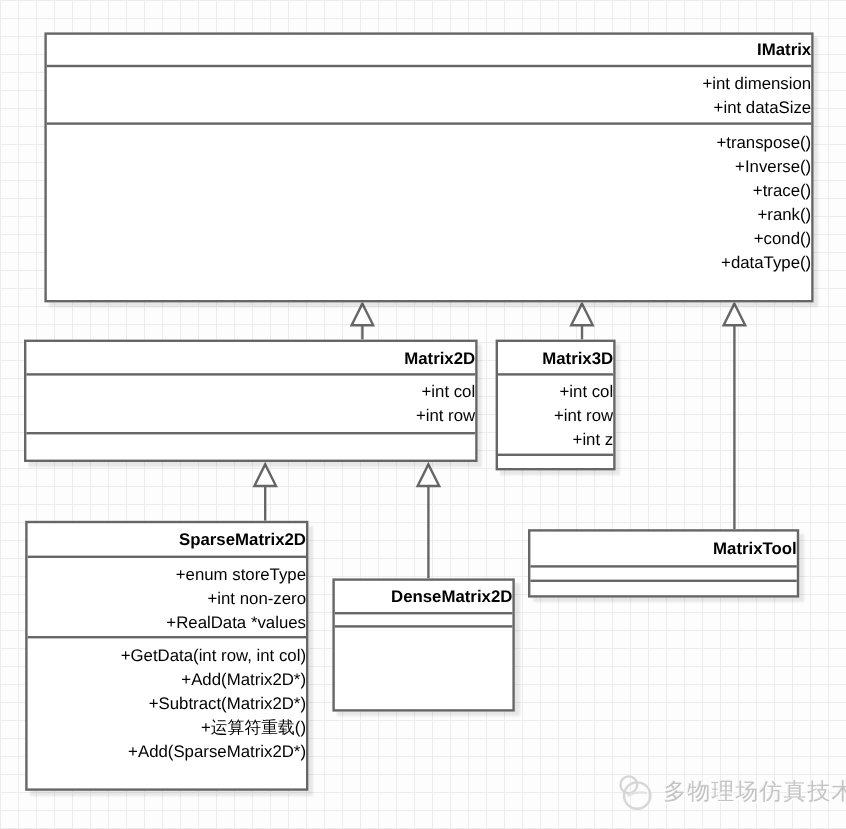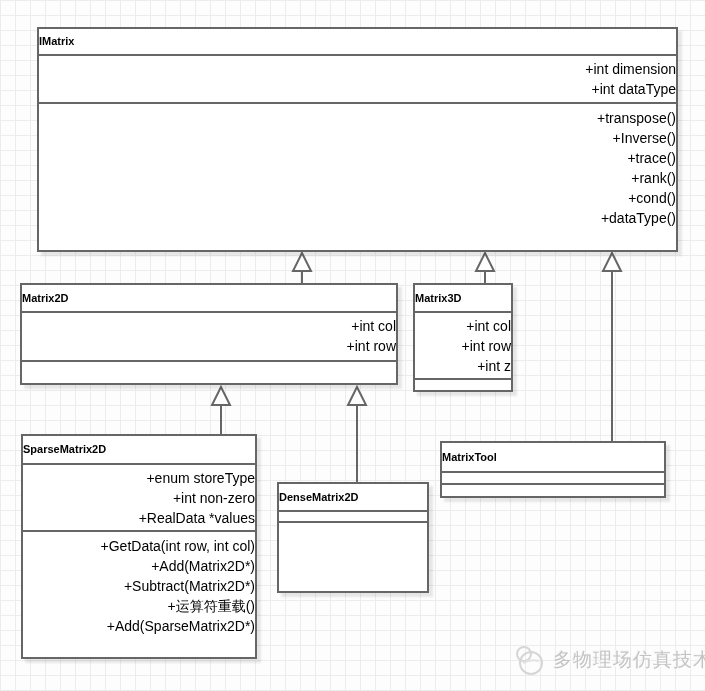--- a/index.html
+++ b/index.html
@@ -31,22 +31,22 @@
     border:2px solid #666666;
     box-shadow:4px 4px 2px rgba(0,0,0,0.09);
     display:flex;
     flex-direction:column;
   }
   .uml-title{
     box-sizing:border-box;
     flex:0 0 auto;
     border-bottom:2px solid #666666;
     font-weight:bold;
-    font-size:11px;
-    text-align:left;
+    font-size:14px;
+    text-align:right;
     color:#000000;
     white-space:nowrap;
     overflow:hidden;
   }
   .uml-attrs{
     box-sizing:border-box;
     flex:0 0 auto;
     border-bottom:2px solid #666666;
     padding:3px 0 0 3px;
   }
@@ -104,21 +104,21 @@
     <g>
       <path class="edge" d="M357,482 L357,405"></path>
       <path class="arrowhead" d="M357,387 L348,405 L366,405 Z"></path>
     </g>
   </svg>
 
   <div class="uml-class" style="left:37px;top:27px;width:641px;height:225px">
     <div class="uml-title" style="height:27px;line-height:25px">IMatrix</div>
     <div class="uml-attrs" style="height:48px">
       <div class="uml-line">+int dimension</div>
-      <div class="uml-line">+int dataType</div>
+      <div class="uml-line">+int dataSize</div>
     </div>
     <div class="uml-methods">
       <div class="uml-line">+transpose()</div>
       <div class="uml-line">+Inverse()</div>
       <div class="uml-line">+trace()</div>
       <div class="uml-line">+rank()</div>
       <div class="uml-line">+cond()</div>
       <div class="uml-line">+dataType()</div>
     </div>
   </div>

